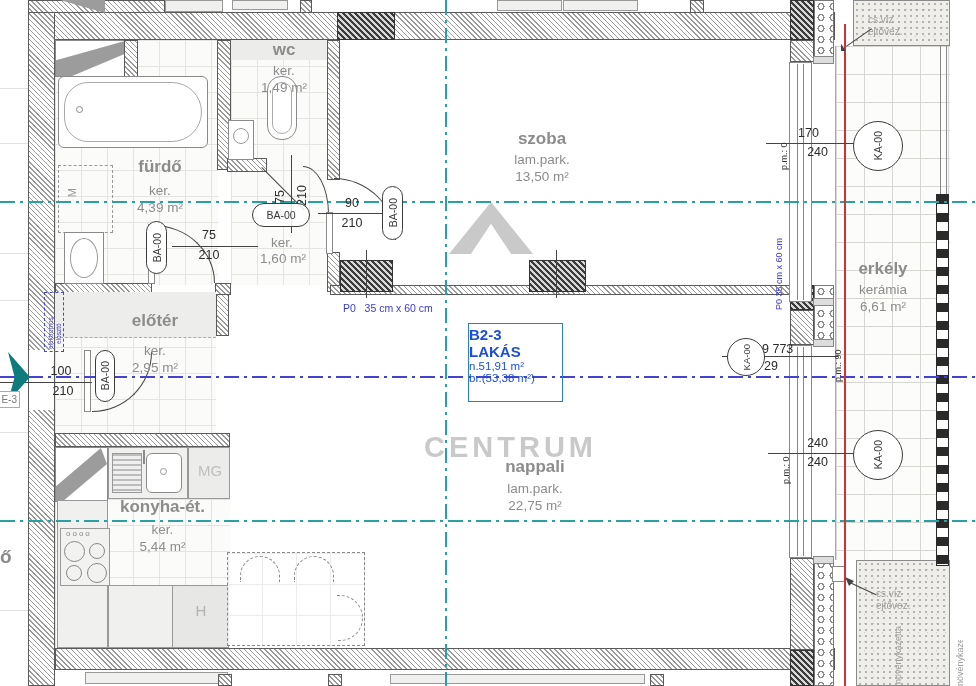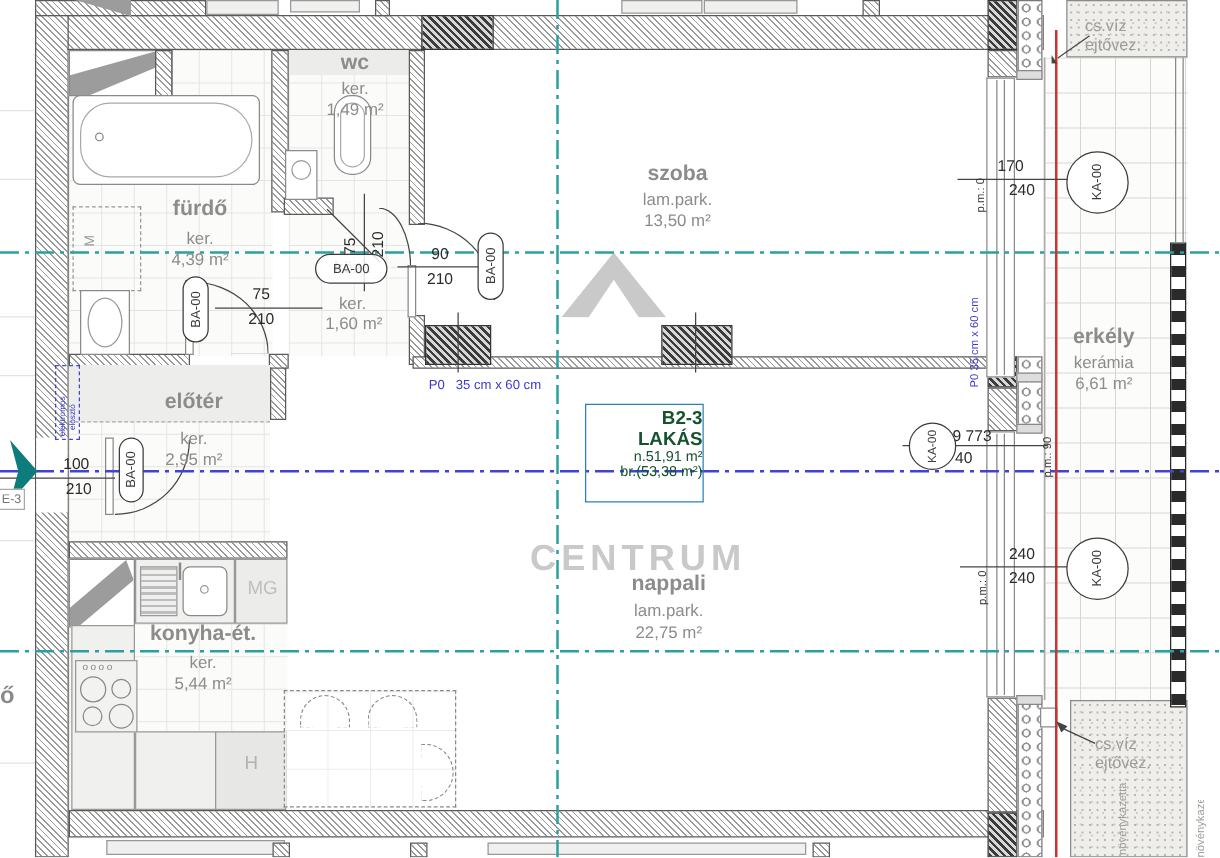--- a/index.html
+++ b/index.html
@@ -33,21 +33,21 @@
   .fixw{background:#fff;border:1px solid #8a8a8a;}
   .room-name{font-weight:bold;font-size:17px;color:#8c8c8c;text-align:center;line-height:1.1;}
   .room-sub{font-size:13.5px;color:#8c8c8c;text-align:center;line-height:1.1;}
   .dim{font-size:12.5px;color:#2b2b2b;line-height:1.05;}
   .hl{background:#444;height:1px;}
   .vl{background:#444;width:1px;}
   .tag{border:1.3px solid #3c3c3c;background:#fff;display:flex;align-items:center;
        justify-content:center;font-size:10.5px;color:#3c3c3c;}
   .vtext{writing-mode:vertical-rl;transform:rotate(180deg);}
   .blue{color:#3a3ad0;}
-  .gnote{color:#9c9c98;font-size:13px;line-height:1.15;}
+  .gnote{color:#9c9c98;font-size:10px;line-height:1.15;}
   .teal-h{background:repeating-linear-gradient(90deg,#2aa0a0 0 15px,rgba(0,0,0,0) 15px 20px,#2aa0a0 20px 23px,rgba(0,0,0,0) 23px 28px);height:1.6px;}
   .teal-v{background:repeating-linear-gradient(180deg,#2aa0a0 0 15px,rgba(0,0,0,0) 15px 20px,#2aa0a0 20px 23px,rgba(0,0,0,0) 23px 28px);width:1.6px;}
   .blue-h{background:repeating-linear-gradient(90deg,#4343cf 0 15px,rgba(0,0,0,0) 15px 20px,#4343cf 20px 23px,rgba(0,0,0,0) 23px 28px);height:1.6px;}
   .faint{background:#e2e2e0;height:1px;}
   .arc{border-color:#444;border-style:solid;background:transparent;}
   .wm{color:#c9c9c9;}
 </style>
 </head>
 <body>
 
@@ -263,21 +263,21 @@
 
   <div class="abs hl" style="left:766px;top:143px;width:88px;"></div>
   <div class="abs dim" style="left:798px;top:127px;width:30px;">170</div>
   <div class="abs dim" style="left:798px;top:146px;width:30px;text-align:right;">240</div>
   <div class="abs tag" style="left:853px;top:121px;width:50px;height:50px;border-radius:50%;">
       <span class="vtext">KA-00</span>
     </div>
 
   <div class="abs hl" style="left:722px;top:356px;width:116px;"></div>
   <div class="abs dim" style="left:762px;top:343px;width:40px;">9 773</div>
-  <div class="abs dim" style="left:764px;top:360px;width:26px;">40</div>
+  <div class="abs dim" style="left:764px;top:360px;width:26px;">29</div>
   <div class="abs tag" style="left:727px;top:338px;width:38px;height:38px;border-radius:50%;">
       <span class="vtext" style="font-size:9.5px;">KA-00</span>
     </div>
 
   <div class="abs hl" style="left:768px;top:453px;width:86px;"></div>
   <div class="abs dim" style="left:798px;top:437px;width:30px;text-align:right;">240</div>
   <div class="abs dim" style="left:798px;top:456px;width:30px;text-align:right;">240</div>
   <div class="abs tag" style="left:853px;top:430px;width:50px;height:50px;border-radius:50%;">
       <span class="vtext">KA-00</span>
     </div>
@@ -307,20 +307,20 @@
     <div>ejtővez.</div>
   </div>
   <div class="abs" style="left:850px;top:582px;width:29px;height:0;border-top:1px solid #444;transform:rotate(25deg);transform-origin:0 0;"></div>
   <div class="abs" style="left:845px;top:577px;width:9px;height:9px;background:#444;clip-path:polygon(0 0,100% 45%,45% 100%,0 0);"></div>
 
   <div class="abs vtext gnote" style="left:893px;top:594px;font-size:9px;height:90px;">növénykazetta</div>
   <div class="abs vtext gnote" style="left:955px;top:640px;font-size:9px;height:46px;overflow:hidden;">növénykazetta</div>
 
   <div class="abs" style="left:0;top:546px;font-size:19px;font-weight:bold;color:#8a8a8a;">ő</div>
 
-  <div class="abs" style="left:468px;top:323px;width:95px;height:79px;border:1.5px solid #2b80bc;text-align:right;color:#14532d;">
+  <div class="abs" style="left:468px;top:323px;width:95px;height:79px;border:1.5px solid #2b80bc;text-align:left;color:#1d4ed8;">
     <div style="font-size:15px;font-weight:bold;margin-top:2px;">B2-3</div>
     <div style="font-size:15px;font-weight:bold;">LAKÁS</div>
     <div style="font-size:11.5px;">n.51,91 m²</div>
     <div style="font-size:11.5px;">br.(53,38 m²)</div>
   </div>
 
 </div>
 
 </body></html>

